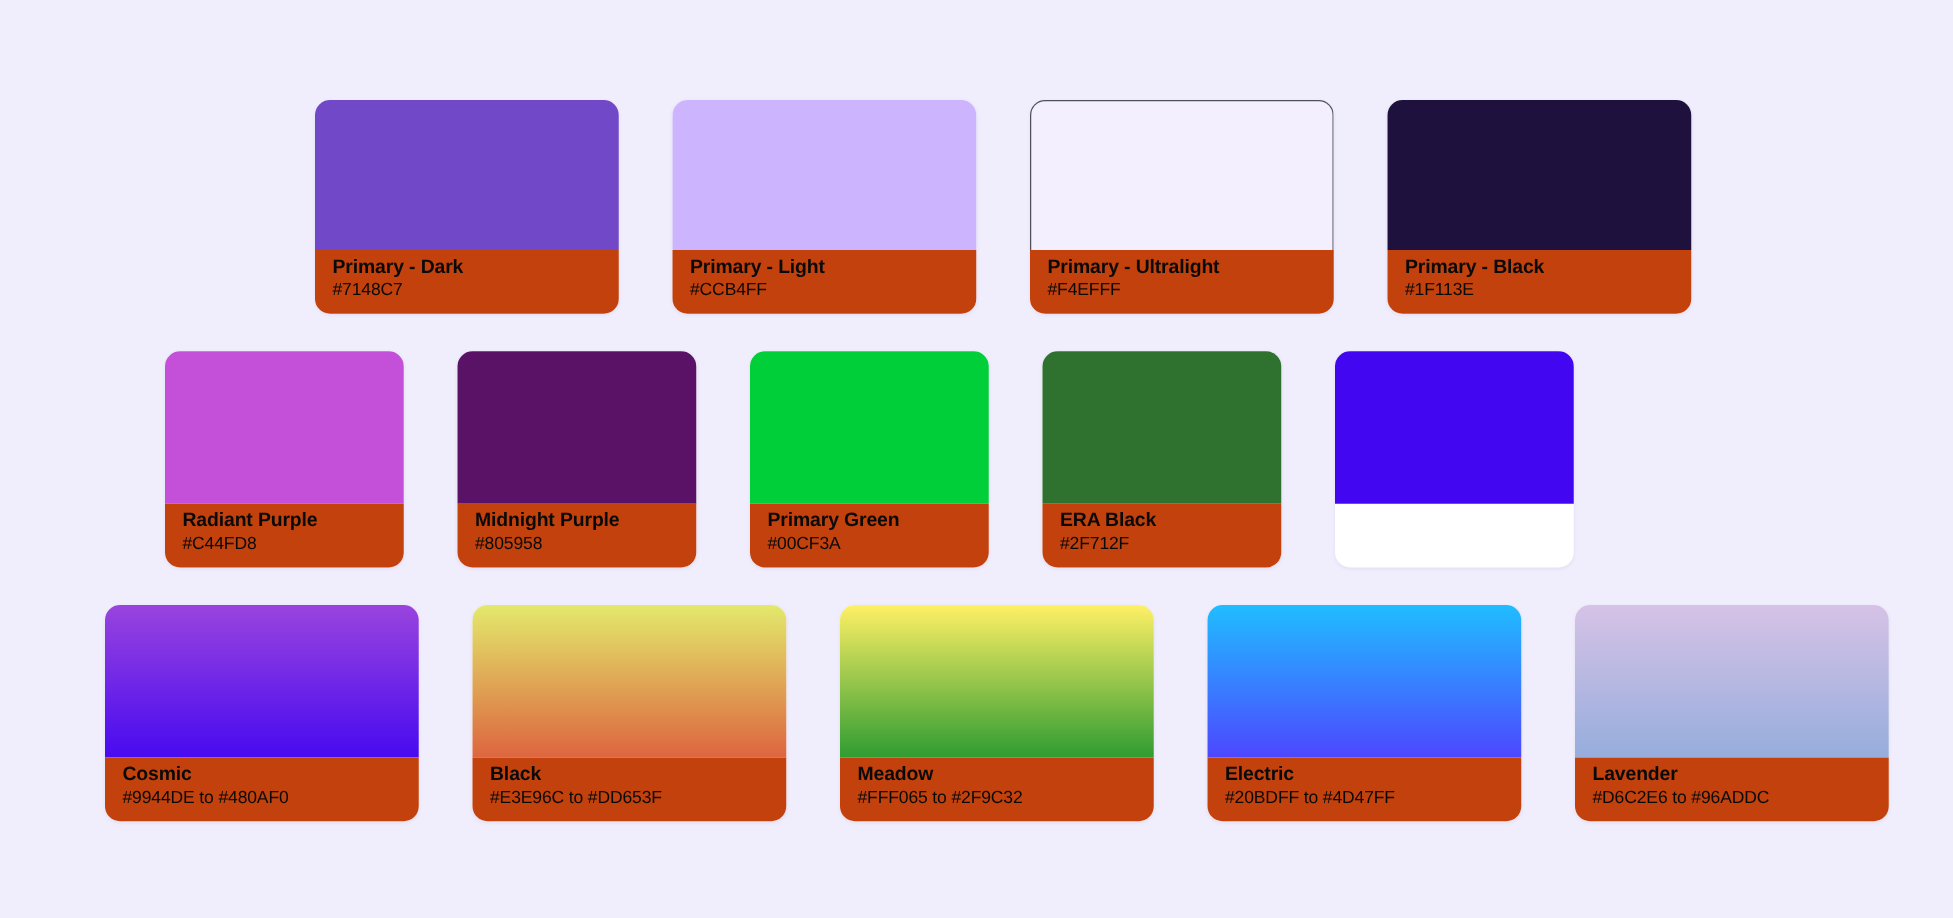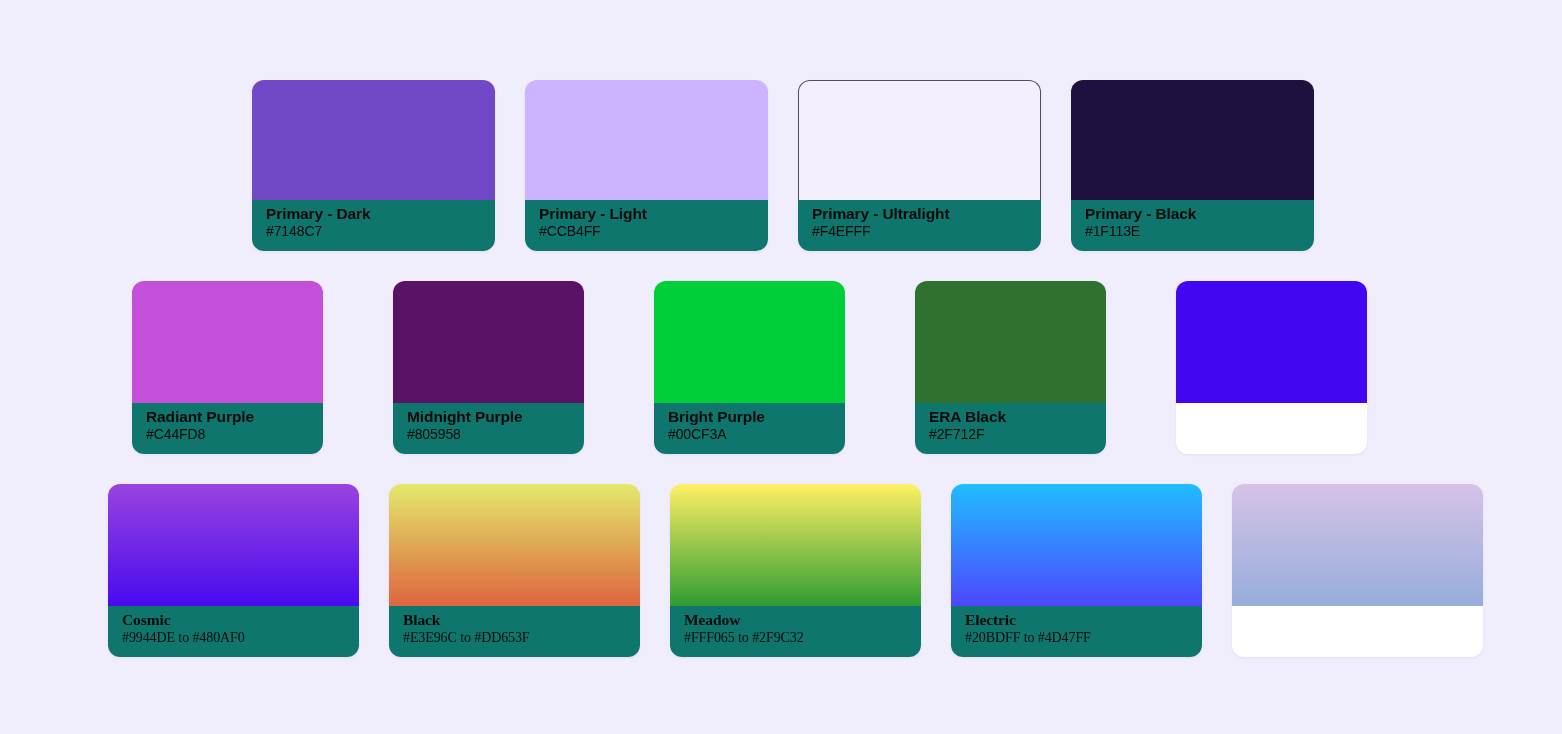--- a/index.html
+++ b/index.html
@@ -17,49 +17,49 @@
     position: relative;
     width: 1562px;
     height: 734px;
   }
   .row {
     position: absolute;
     display: flex;
   }
   
   #row-primary   { left: 252px; top: 80px;  }
-  #row-accent    { left: 132px; top: 281px; gap: 40px; }
-  #row-gradient  { left: 108px;  top: 484px; font-family: Liberation Serif, serif; }
+  #row-accent    { left: 132px; top: 281px; }
+  #row-gradient  { left: 84px;  top: 484px; }
 
   
   .swatch-card {
     position: relative;
     background: #ffffff;
     border-radius: 12px;
     box-shadow: 0 1px 3px rgba(60, 40, 110, 0.07);
     overflow: visible;
     display: flex;
     flex-direction: column;
   }
-  .swatch-card + .swatch-card { margin-left: 30px; }
+  .swatch-card + .swatch-card { margin-left: 43px; }
 
   .chip {
     border-radius: 12px 12px 0 0;
     width: 100%;
     box-sizing: border-box;
   }
   .chip.outlined {
     border: 1px solid #50505a;
     border-bottom: none;
     border-radius: 12px 12px 0 0;
   }
 
   .meta {
     padding: 6px 14px 12px 14px;
-    background: #0f766e;
+    background: #c2410c;
     border-radius: 0 0 12px 12px;
     position: relative;
     z-index: 2;
   }
   .swatch-name {
     font-size: 15.5px;
     font-weight: bold;
     color: #0a0a0a;
     line-height: 1.08;
     letter-spacing: -0.1px;
@@ -128,21 +128,21 @@
       <div class="swatch-card">
         <div class="chip" style="background: rgb(89, 18, 101);"></div>
         <div class="meta">
           <div class="swatch-name">Midnight Purple</div>
           <div class="swatch-value">#805958</div>
         </div>
       </div>
       <div class="swatch-card">
         <div class="chip" style="background: rgb(0, 207, 58);"></div>
         <div class="meta">
-          <div class="swatch-name">Bright Purple</div>
+          <div class="swatch-name">Primary Green</div>
           <div class="swatch-value">#00CF3A</div>
         </div>
       </div>
       <div class="swatch-card">
         <div class="chip" style="background: rgb(47, 113, 47);"></div>
         <div class="meta">
           <div class="swatch-name">ERA Black</div>
           <div class="swatch-value">#2F712F</div>
         </div>
       </div>
@@ -174,15 +174,19 @@
       </div>
       <div class="swatch-card">
         <div class="chip" style="background: linear-gradient(rgb(32, 189, 255) 0%, rgb(77, 71, 255) 100%);"></div>
         <div class="meta">
           <div class="swatch-name">Electric</div>
           <div class="swatch-value">#20BDFF to #4D47FF</div>
         </div>
       </div>
       <div class="swatch-card">
         <div class="chip" style="background: linear-gradient(rgb(214, 194, 230) 0%, rgb(150, 173, 220) 100%);"></div>
+        <div class="meta">
+          <div class="swatch-name">Lavender</div>
+          <div class="swatch-value">#D6C2E6 to #96ADDC</div>
+        </div>
       </div>
     </div>
 </div>
 
 </body></html>

